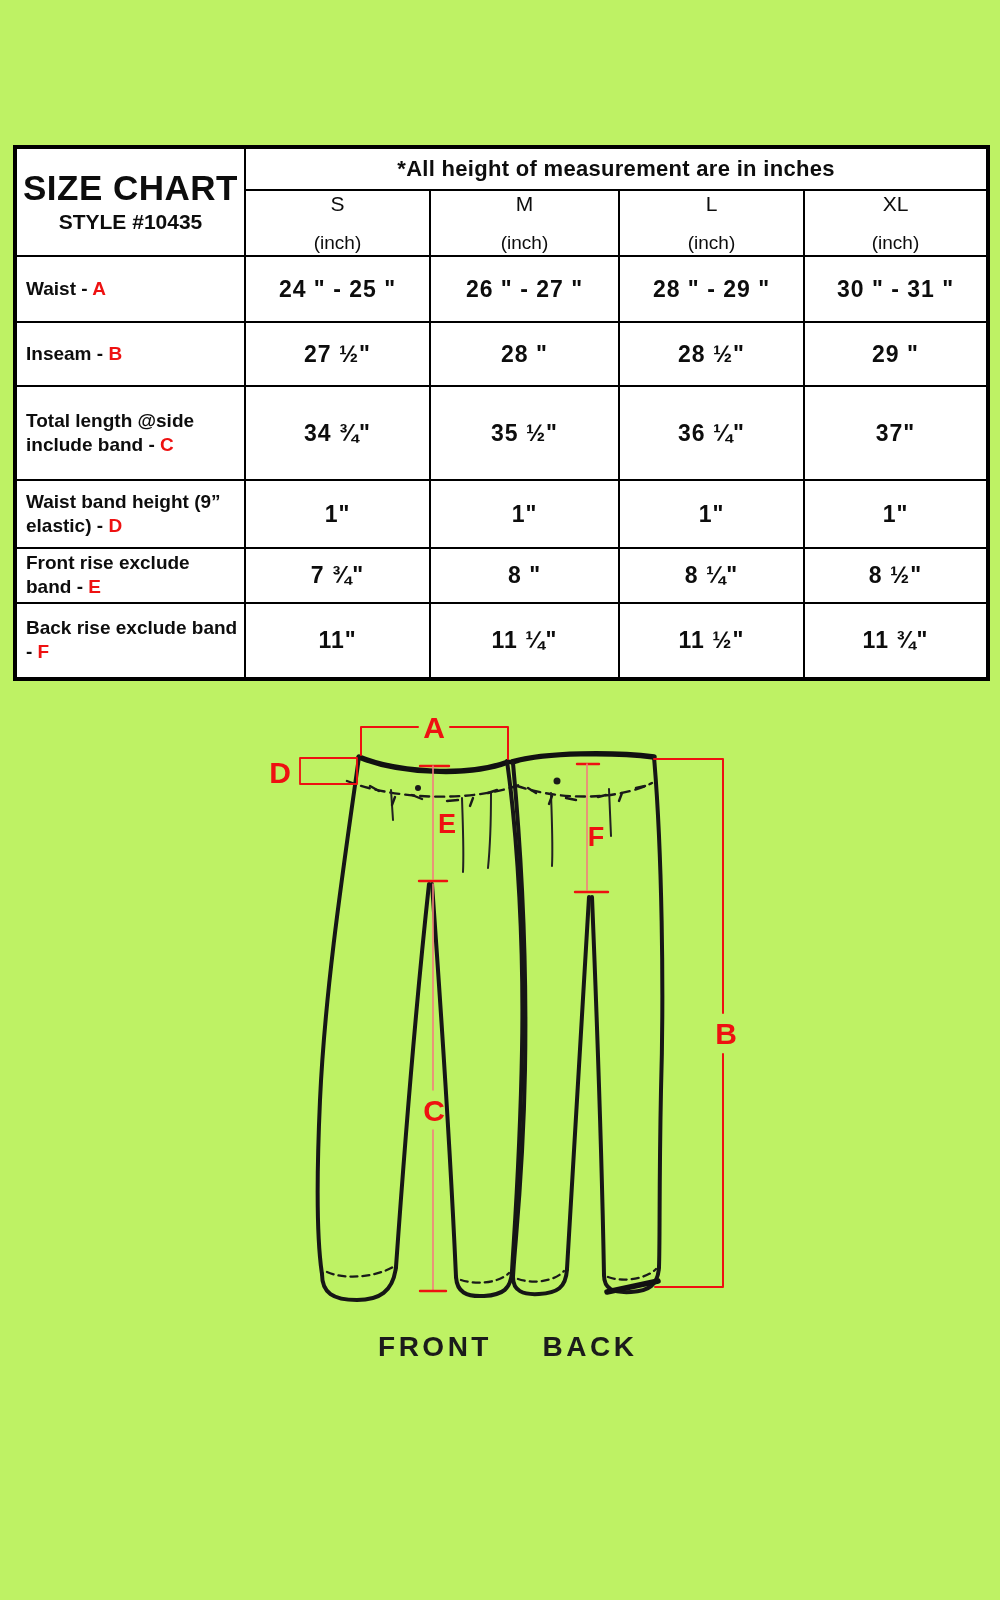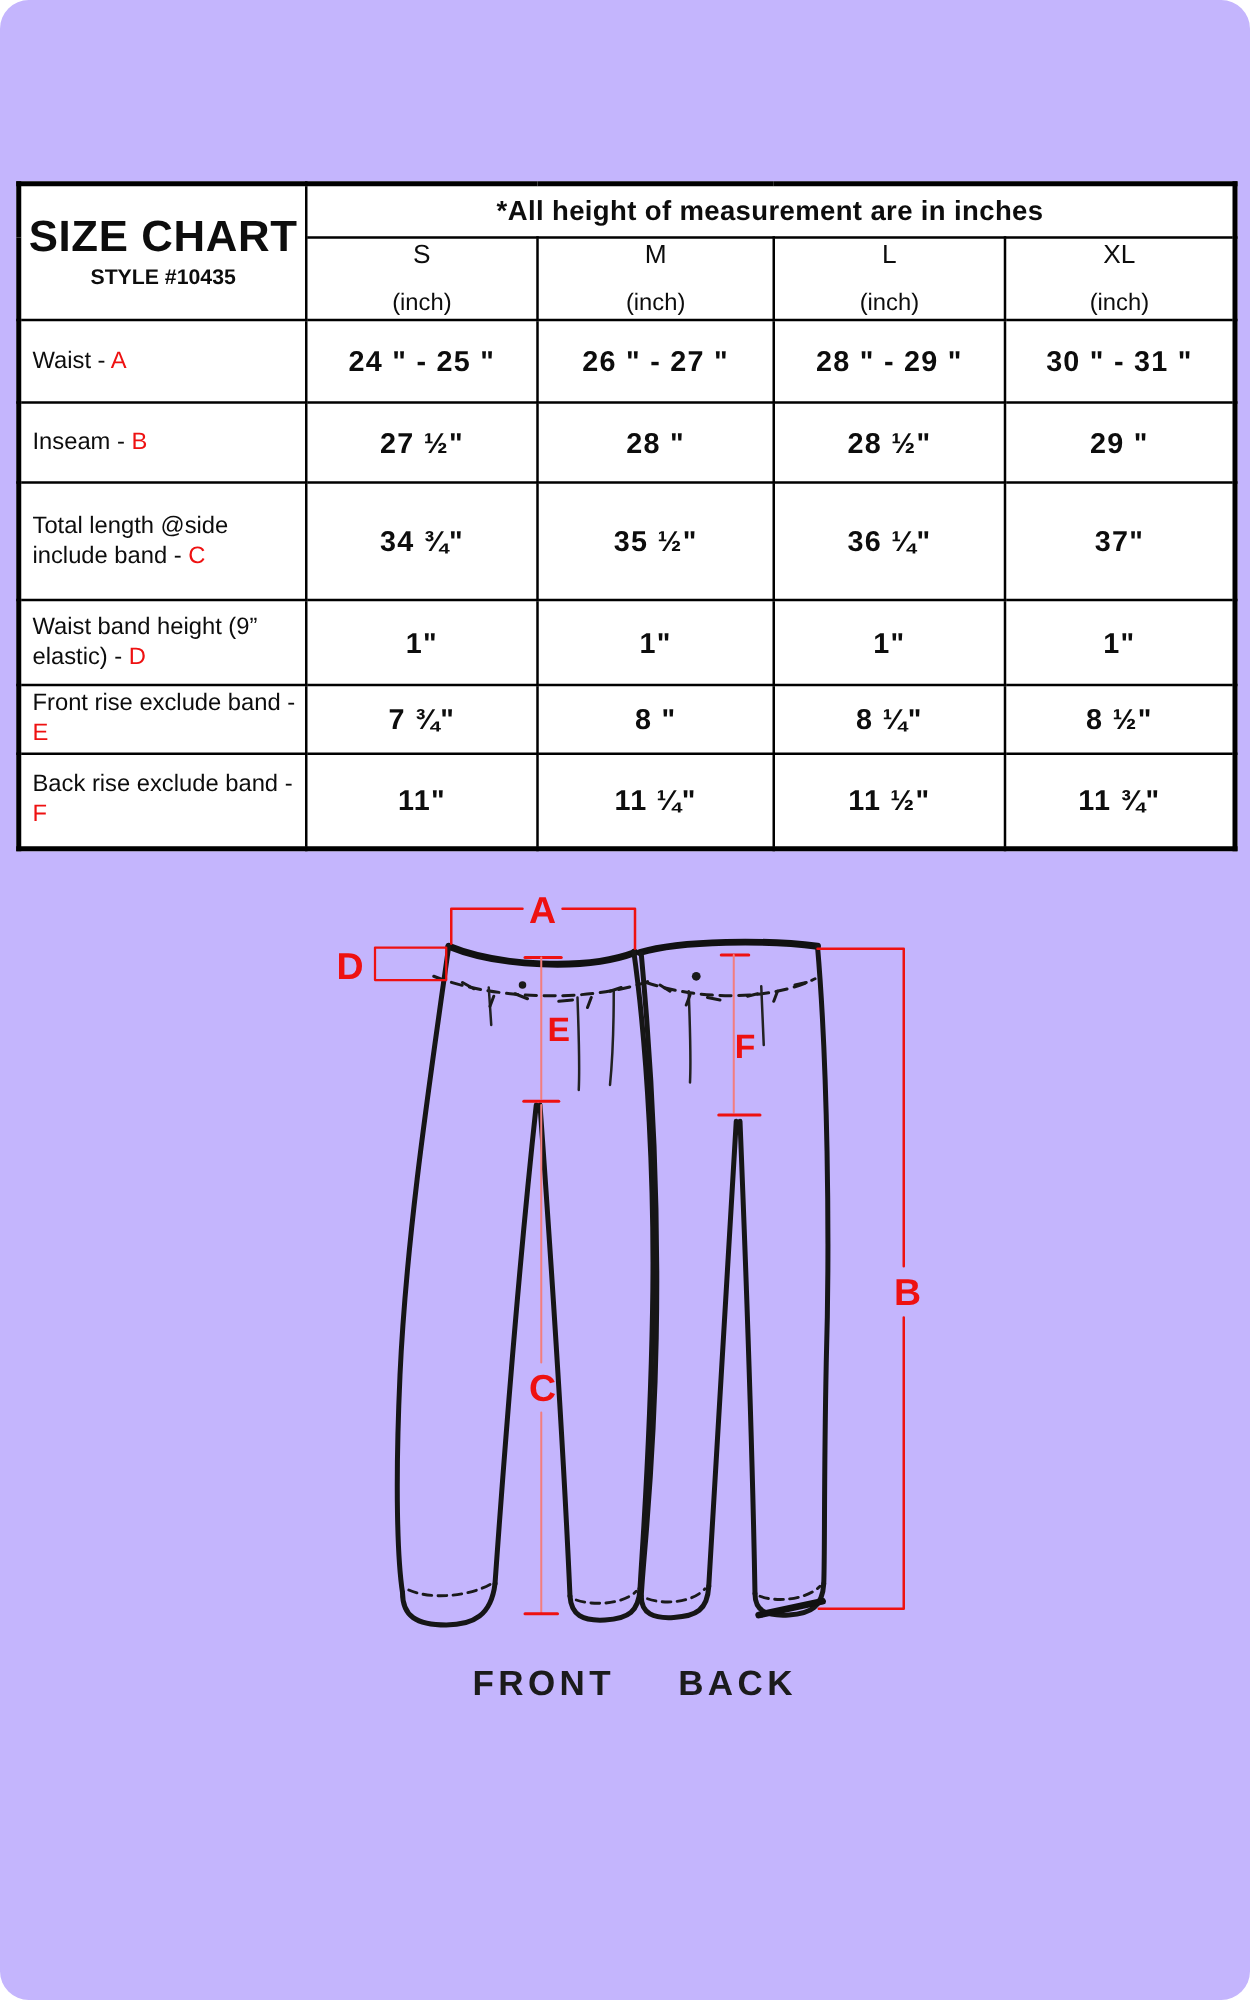--- a/index.html
+++ b/index.html
@@ -1,36 +1,36 @@
 <!DOCTYPE html>
 <html><head>
 <meta charset="utf-8">
 <style>
   html,body{margin:0;padding:0;background:#ffffff;}
   body{width:1000px;height:1600px;position:relative;font-family:"Liberation Sans",sans-serif;color:#0d0d0d;}
-  .canvas{position:absolute;left:0;top:0;width:1000px;height:1600px;background:#c4b5fd;overflow:hidden;border-radius:23px;}
+  .canvas{position:absolute;left:0;top:0;width:1000px;height:1600px;background:#bef264;overflow:hidden;}
 
   table.size-table{position:absolute;left:13px;top:145px;width:973px;border-collapse:collapse;table-layout:fixed;border:4px solid #000;background:#fff;}
   table.size-table td{border:2px solid #000;text-align:center;vertical-align:middle;overflow:hidden;padding:0;}
   tr.r-note{height:43px;}
   tr.r-sizes{height:59px;}
   tr.r-waist{height:66px;}
   tr.r-inseam{height:64px;}
   tr.r-total{height:94px;}
   tr.r-band{height:68px;}
   tr.r-front{height:47px;}
   tr.r-back{height:76px;}
 
   .title-cell{padding:2px;}
   .t-title{font-size:35px;font-weight:bold;letter-spacing:0.5px;line-height:1.05;}
-  .t-sub{font-size:17px;font-weight:bold;margin-top:3px;}
+  .t-sub{font-size:21px;font-weight:bold;margin-top:3px;}
   .note-cell{font-size:22px;font-weight:bold;letter-spacing:0.3px;}
   .size-name{font-size:21px;line-height:1.25;}
   .size-unit{font-size:19px;line-height:1.25;margin-top:14px;}
-  .label-cell{text-align:left !important;padding:2px 6px 2px 9px !important;font-size:19px;font-weight:normal;line-height:1.28;}
+  .label-cell{text-align:left !important;padding:2px 6px 2px 9px !important;font-size:19px;font-weight:bold;line-height:1.28;}
   .val{font-size:23px;font-weight:bold;letter-spacing:1px;}
   .red{color:#ee1111;}
 
   svg.sketch{position:absolute;left:0;top:0;}
   svg.sketch path,svg.sketch rect{fill:none;stroke-linecap:round;stroke-linejoin:round;}
   .ink{stroke:#161616;stroke-width:4;}
   .ink-thick{stroke:#111;stroke-width:5.5;}
   .ink-thin{stroke:#222;stroke-width:2;}
   .ink-mark{stroke:#1a1a1a;stroke-width:2.4;}
   .ink-dash{stroke:#1a1a1a;stroke-width:2.4;stroke-dasharray:9 6;}

